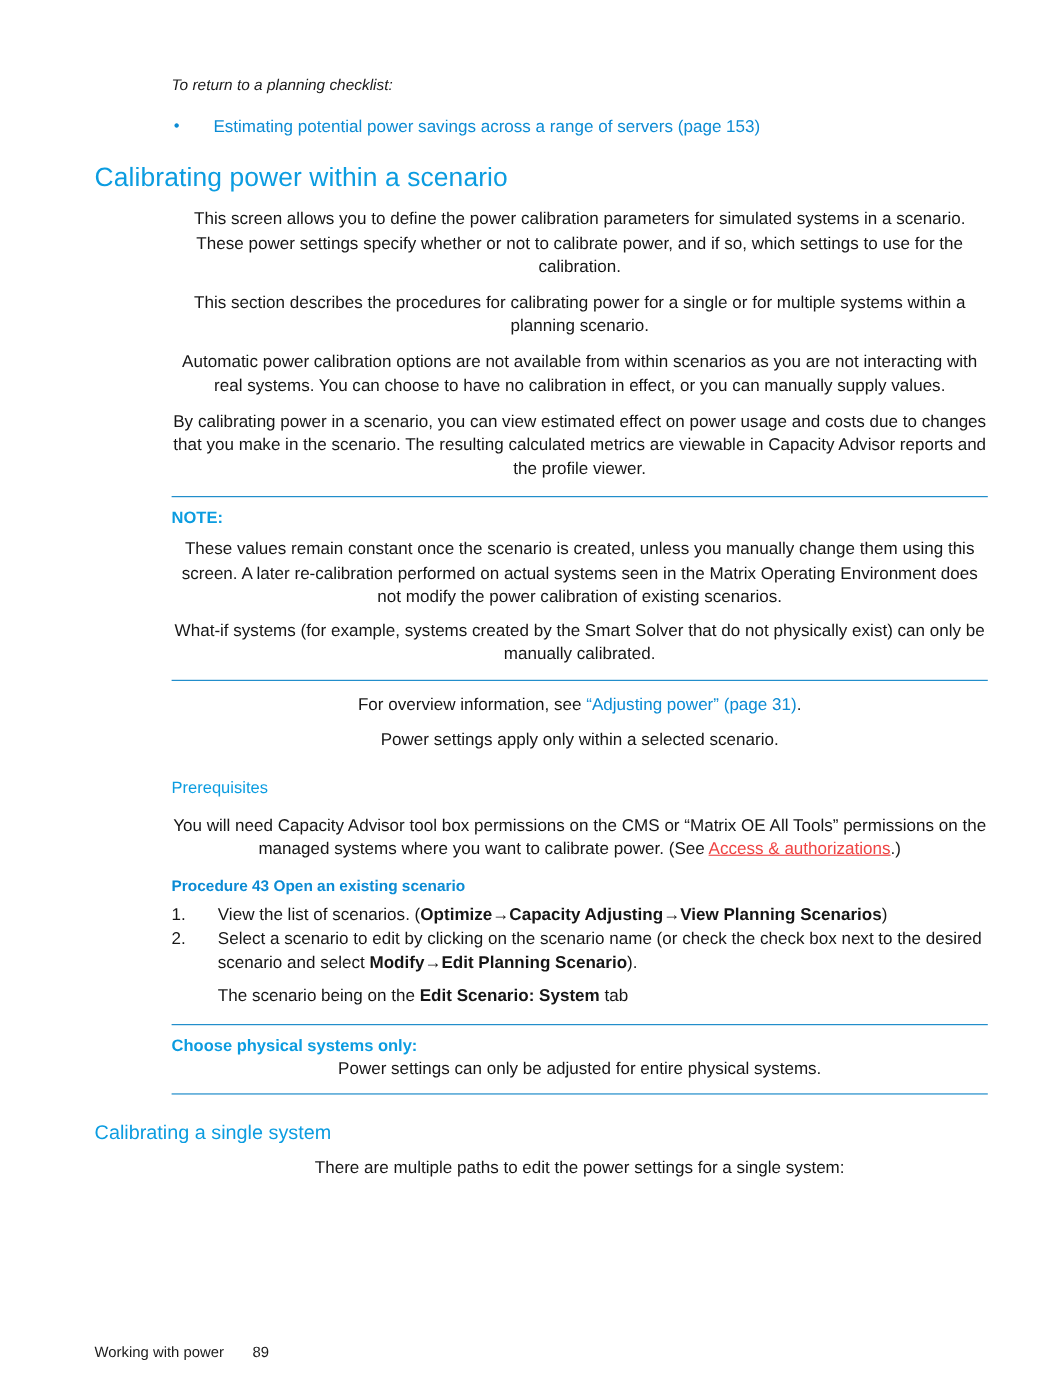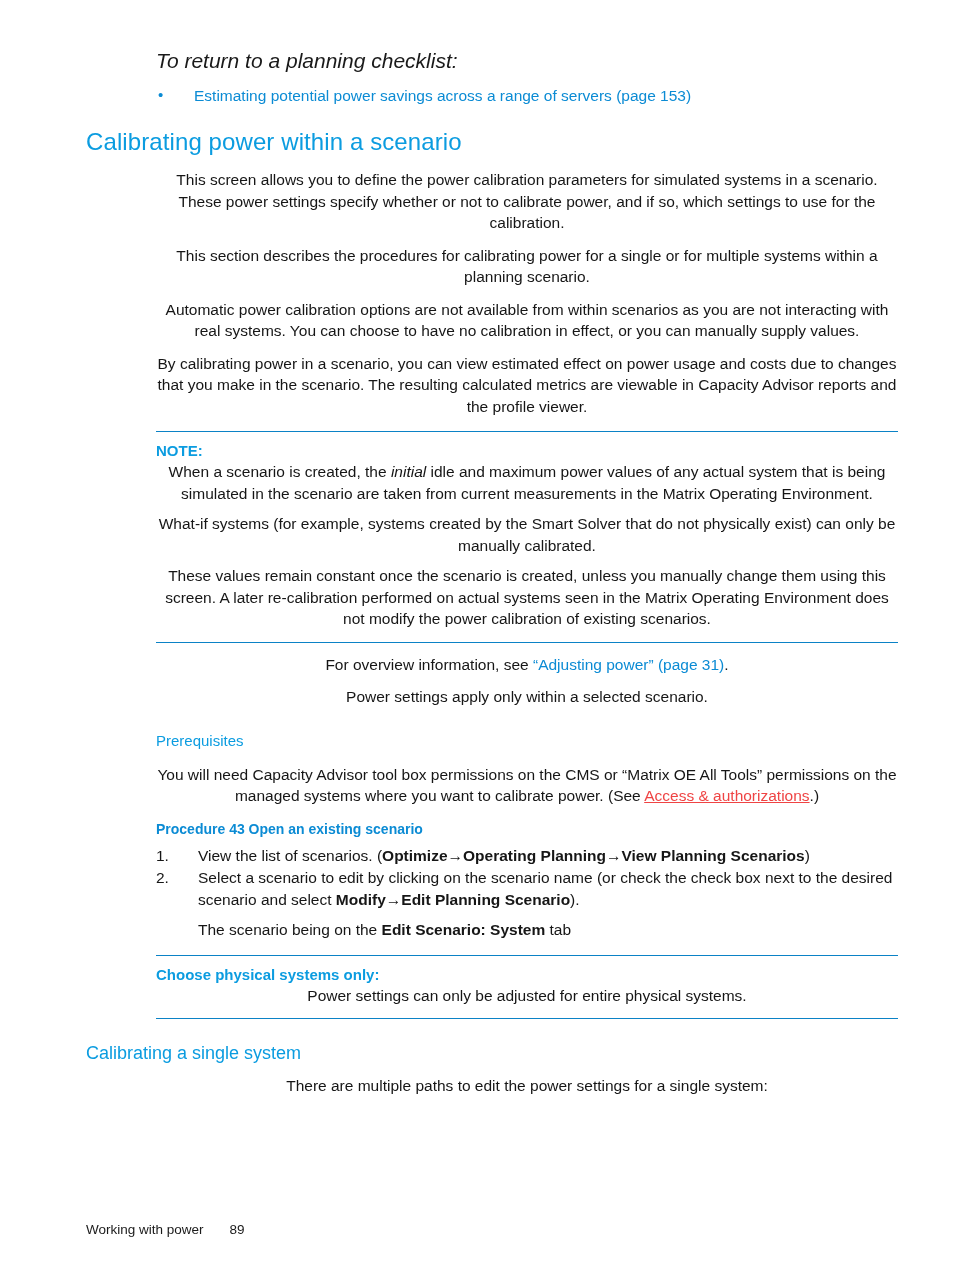--- a/index.html
+++ b/index.html
@@ -24,24 +24,24 @@
   .content {
     position: absolute;
     left: 86px;
     top: 0;
     width: 812px;
   }
 
   
   .intro-italic {
     font-style: italic;
-    font-size: 21px;
+    font-size: 14px;
     line-height: 21px;
     color: #1a1a1a;
-    margin: 0;
+    margin: 17px;
     padding-top: 50px;
     margin-left: 70px;
   }
 
   ul.bullets {
     list-style: none;
     margin: 0;
     padding: 0;
     margin-left: 70px;
     margin-top: 14px;
@@ -203,39 +203,38 @@
 
     <h1 class="chapter-heading">Calibrating power within a scenario</h1>
 
     <p class="body first">This screen allows you to define the power calibration parameters for simulated systems in a scenario. These power settings specify whether or not to calibrate power, and if so, which settings to use for the calibration.</p>
     <p class="body">This section describes the procedures for calibrating power for a single or for multiple systems within a planning scenario.</p>
     <p class="body">Automatic power calibration options are not available from within scenarios as you are not interacting with real systems. You can choose to have no calibration in effect, or you can manually supply values.</p>
     <p class="body">By calibrating power in a scenario, you can view estimated effect on power usage and costs due to changes that you make in the scenario. The resulting calculated metrics are viewable in Capacity Advisor reports and the profile viewer.</p>
 
     <div class="admon">
       <p class="admon-label">NOTE:</p>
-      <p class="body tight"><span>When a scenario is created, the </span><em>initial</em><span> idle and maximum power values of any actual system that is being simulated in the scenario are taken from current measurements in the Matrix Operating Environment.</span></p>
+      <p class="body">These values remain constant once the scenario is created, unless you manually change them using this screen. A later re-calibration performed on actual systems seen in the Matrix Operating Environment does not modify the power calibration of existing scenarios.</p>
       <p class="body">What-if systems (for example, systems created by the Smart Solver that do not physically exist) can only be manually calibrated.</p>
-      <p class="body">These values remain constant once the scenario is created, unless you manually change them using this screen. A later re-calibration performed on actual systems seen in the Matrix Operating Environment does not modify the power calibration of existing scenarios.</p>
     </div>
 
     <p class="body"><span>For overview information, see </span><a class="xref" href="#">“Adjusting power” (page 31)</a><span>.</span></p>
 
 
     <p class="body">Power settings apply only within a selected scenario.</p>
 
     <h3 class="sub-heading">Prerequisites</h3>
 
     <p class="body"><span>You will need Capacity Advisor tool box permissions on the CMS or “Matrix OE All Tools” permissions on the managed systems where you want to calibrate power. (See </span><a class="link-underline" href="#">Access &amp; authorizations</a><span>.)</span></p>
 
     <h4 class="procedure-heading">Procedure 43 Open an existing scenario</h4>
 
     <ol class="steps">
       <li>
-        <span class="num">1.</span><span>View the list of scenarios. (</span><strong>Optimize</strong><strong class="arrow">→</strong><strong>Operating Planning</strong><strong class="arrow">→</strong><strong>View Planning Scenarios</strong><span>)</span>
+        <span class="num">1.</span><span>View the list of scenarios. (</span><strong>Optimize</strong><strong class="arrow">→</strong><strong>Capacity Adjusting</strong><strong class="arrow">→</strong><strong>View Planning Scenarios</strong><span>)</span>
       </li>
       <li>
         <span class="num">2.</span><span>Select a scenario to edit by clicking on the scenario name (or check the check box next to the desired scenario and select </span><strong>Modify</strong><strong class="arrow">→</strong><strong>Edit Planning Scenario</strong><span>).</span>
       </li>
     </ol>
 
     <div class="step-followup"><span>The scenario being on the </span><strong>Edit Scenario: System</strong><span> tab</span></div>
 
     <div class="admon">
       <p class="admon-label">Choose physical systems only:</p>

